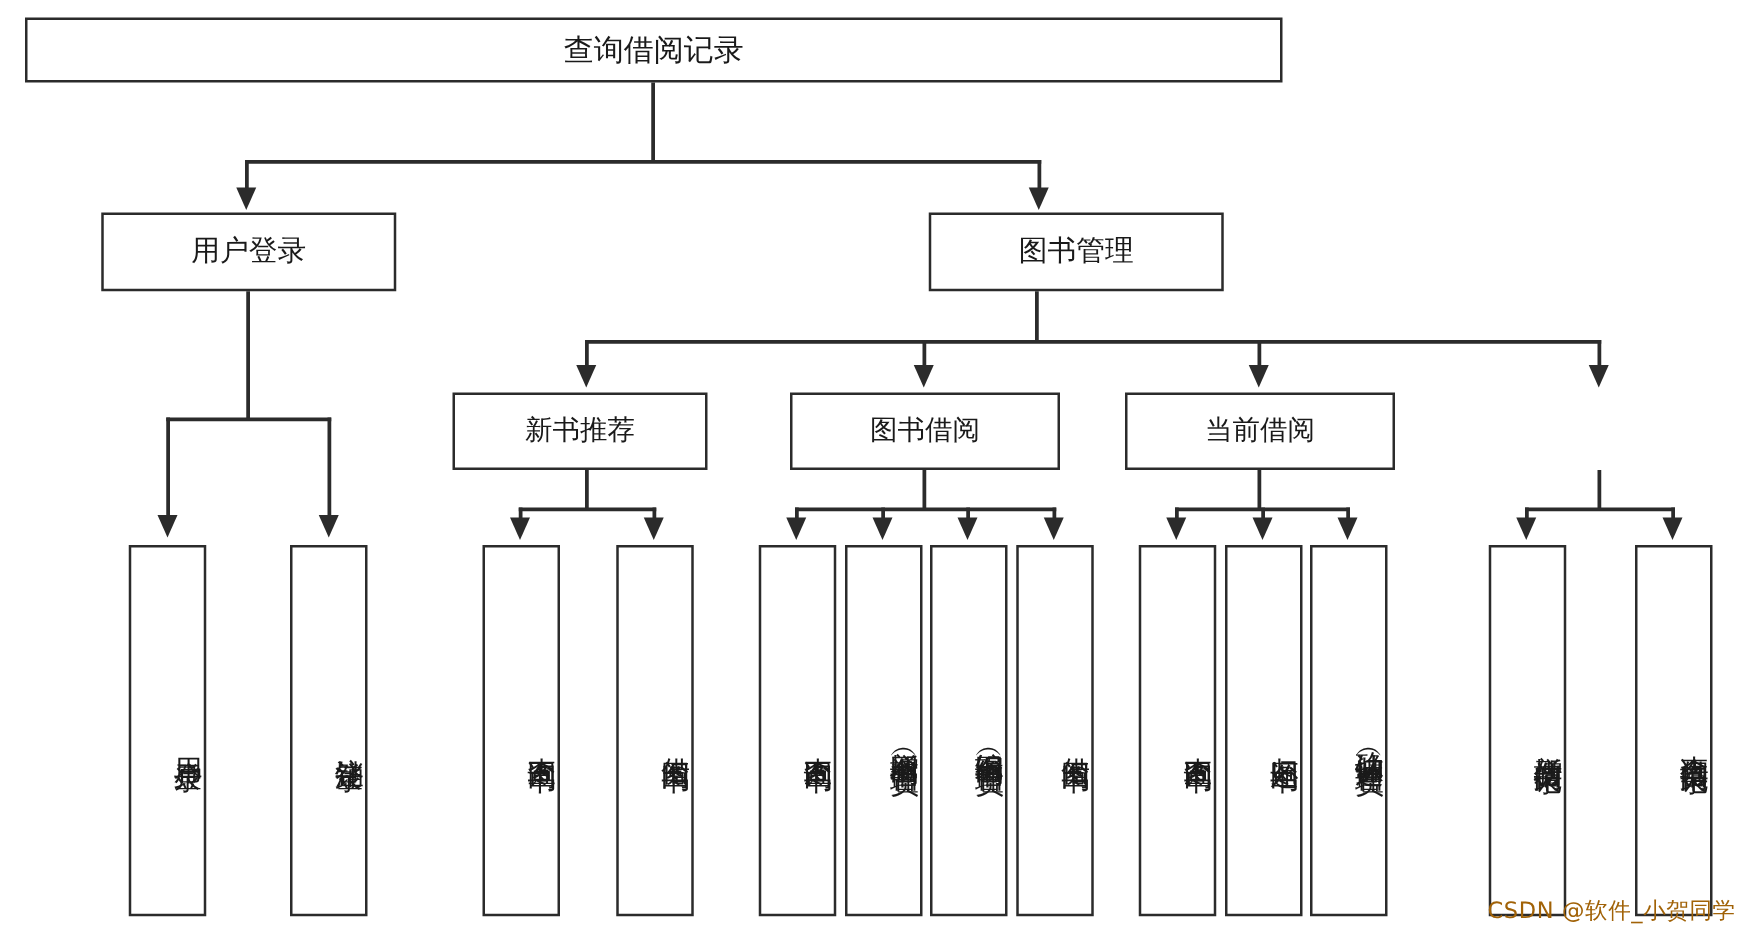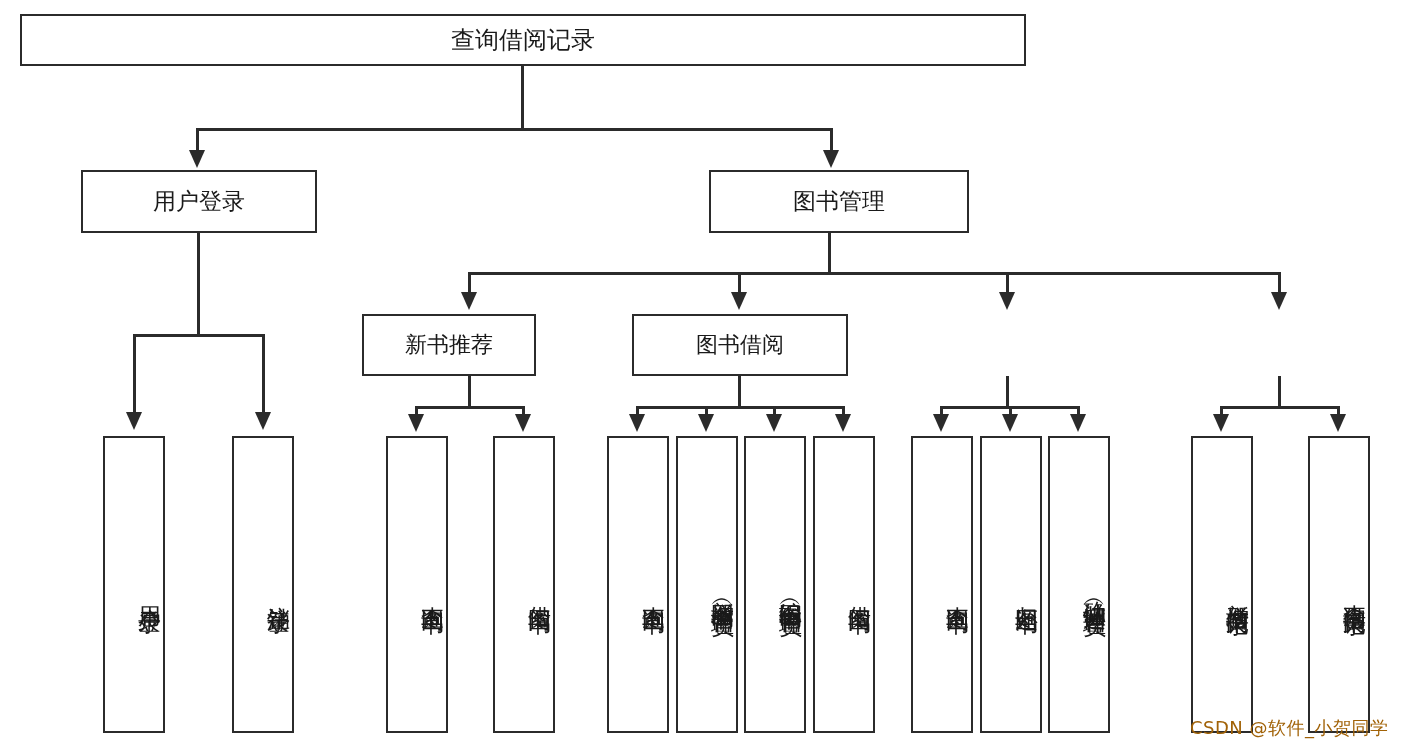--- a/index.html
+++ b/index.html
@@ -84,21 +84,21 @@
   <div class="ln vln" style="left:196px;top:128px;width:3px;height:24px;"></div>
   <div class="arrow" style="left:189px;top:150px;"></div>
 
   <div class="ln vln" style="left:830px;top:128px;width:3px;height:24px;"></div>
   <div class="arrow" style="left:823px;top:150px;"></div>
 
   <div class="node lvl1" style="left:81px;top:170px;width:236px;height:63px;">
     <span>用户登录</span>
   </div>
 
-  <div class="node lvl1" style="left:709px;top:170px;width:260px;height:63px;">
+  <div class="node lvl1" style="left:743px;top:170px;width:236px;height:63px;">
     <span>图书管理</span>
   </div>
 
   <div class="ln vln" style="left:197px;top:233px;width:3px;height:103px;"></div>
   <div class="ln hln" style="left:133px;top:334px;width:132px;height:3px;"></div>
 
   <div class="ln vln" style="left:133px;top:334px;width:3px;height:80px;"></div>
   <div class="arrow" style="left:126px;top:412px;"></div>
 
   <div class="ln vln" style="left:262px;top:334px;width:3px;height:80px;"></div>
@@ -119,26 +119,29 @@
 
   <div class="ln vln" style="left:738px;top:272px;width:3px;height:22px;"></div>
   <div class="arrow" style="left:731px;top:292px;"></div>
 
   <div class="ln vln" style="left:1006px;top:272px;width:3px;height:22px;"></div>
   <div class="arrow" style="left:999px;top:292px;"></div>
 
   <div class="ln vln" style="left:1278px;top:272px;width:3px;height:22px;"></div>
   <div class="arrow" style="left:1271px;top:292px;"></div>
 
-  <div class="node lvl2" style="left:362px;top:314px;width:174px;height:62px;">
+  <div class="node lvl2" style="left:362px;top:314px;width:204px;height:62px;">
     <span>新书推荐</span>
   </div>
   <div class="node lvl2" style="left:632px;top:314px;width:216px;height:62px;">
     <span>图书借阅</span>
   </div>
+  <div class="node lvl2" style="left:900px;top:314px;width:216px;height:62px;">
+    <span>当前借阅</span>
+  </div>
 
   <div class="ln vln" style="left:468px;top:376px;width:3px;height:32px;"></div>
   <div class="ln hln" style="left:415px;top:406px;width:110px;height:3px;"></div>
 
   <div class="ln vln" style="left:415px;top:406px;width:3px;height:10px;"></div>
   <div class="arrow" style="left:408px;top:414px;"></div>
 
   <div class="ln vln" style="left:522px;top:406px;width:3px;height:10px;"></div>
   <div class="arrow" style="left:515px;top:414px;"></div>
 

